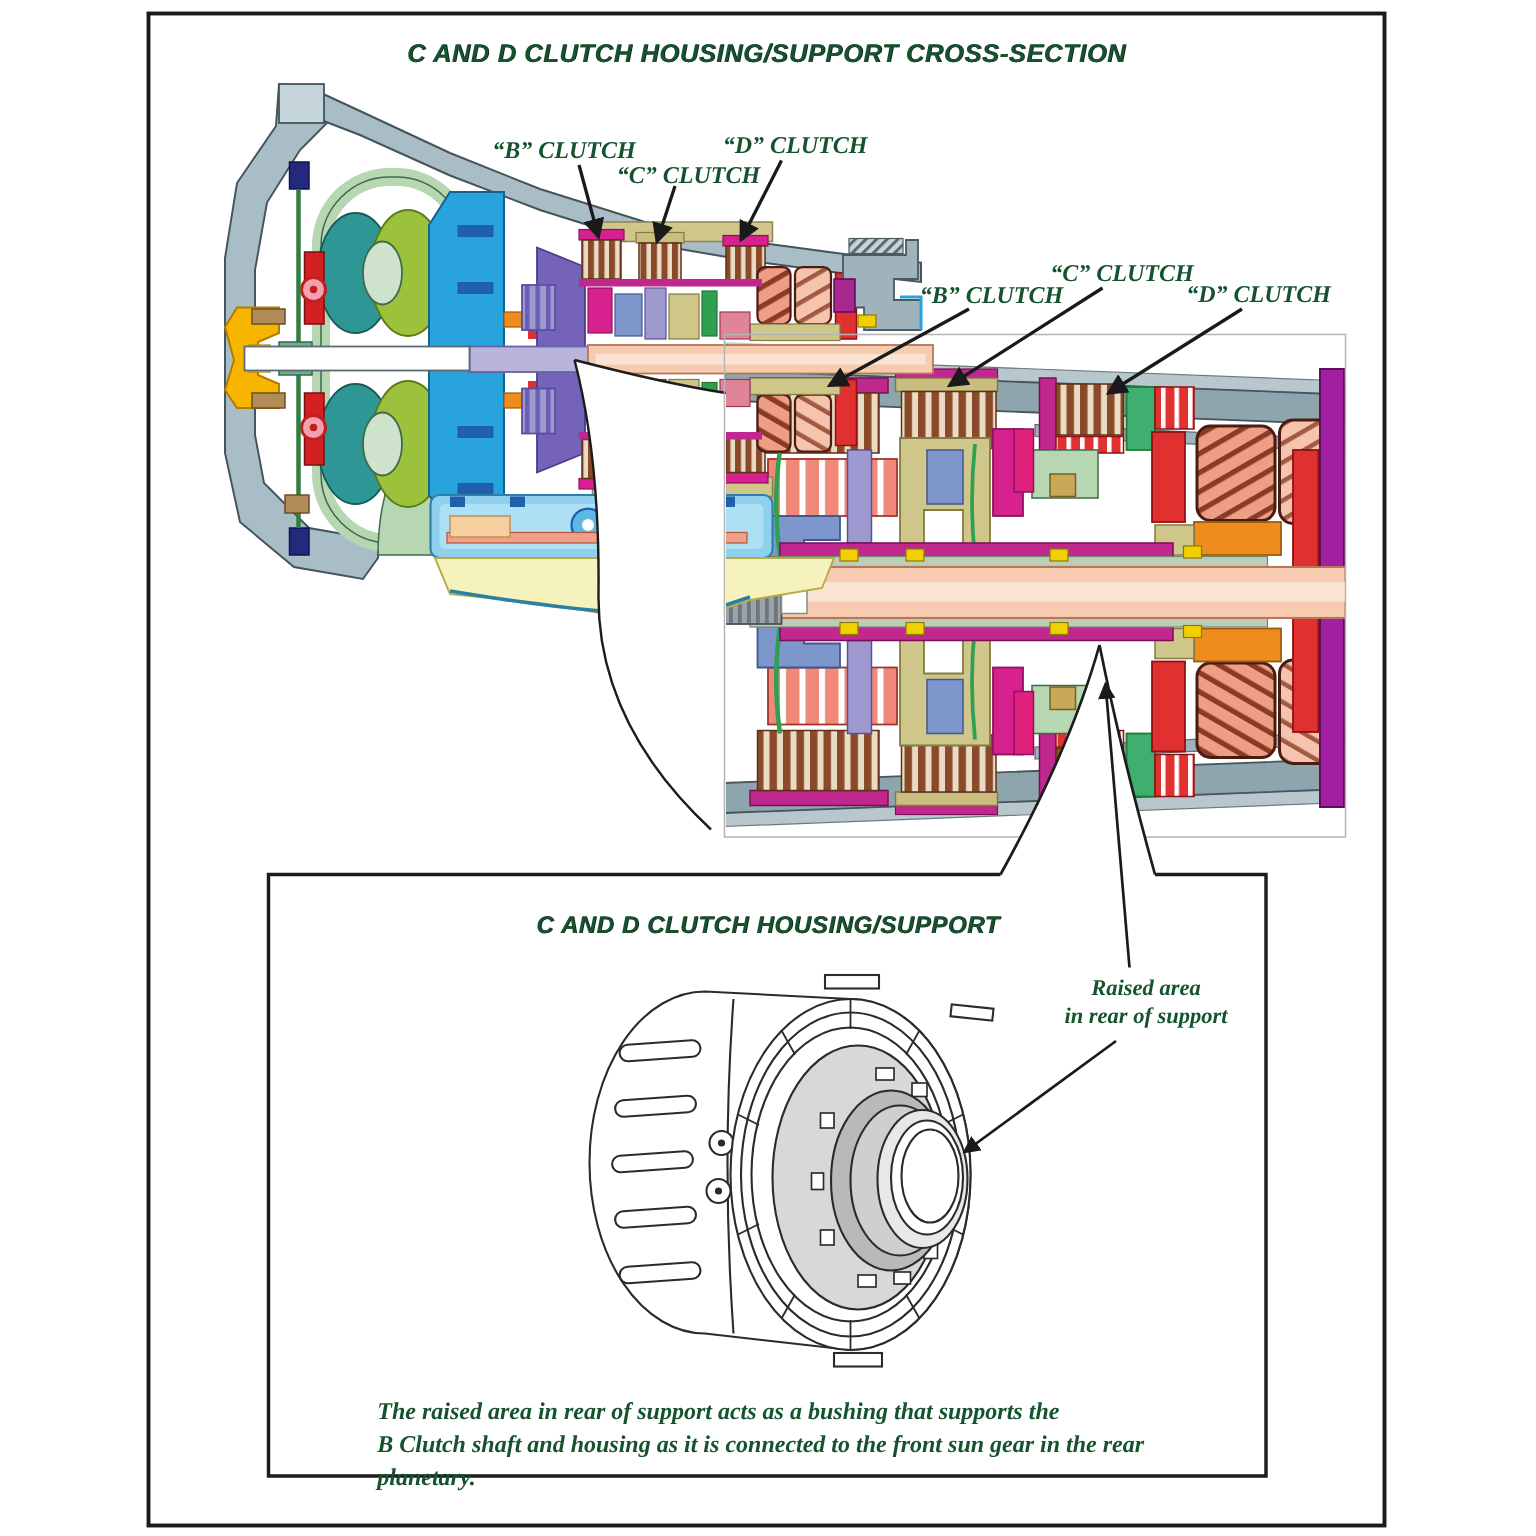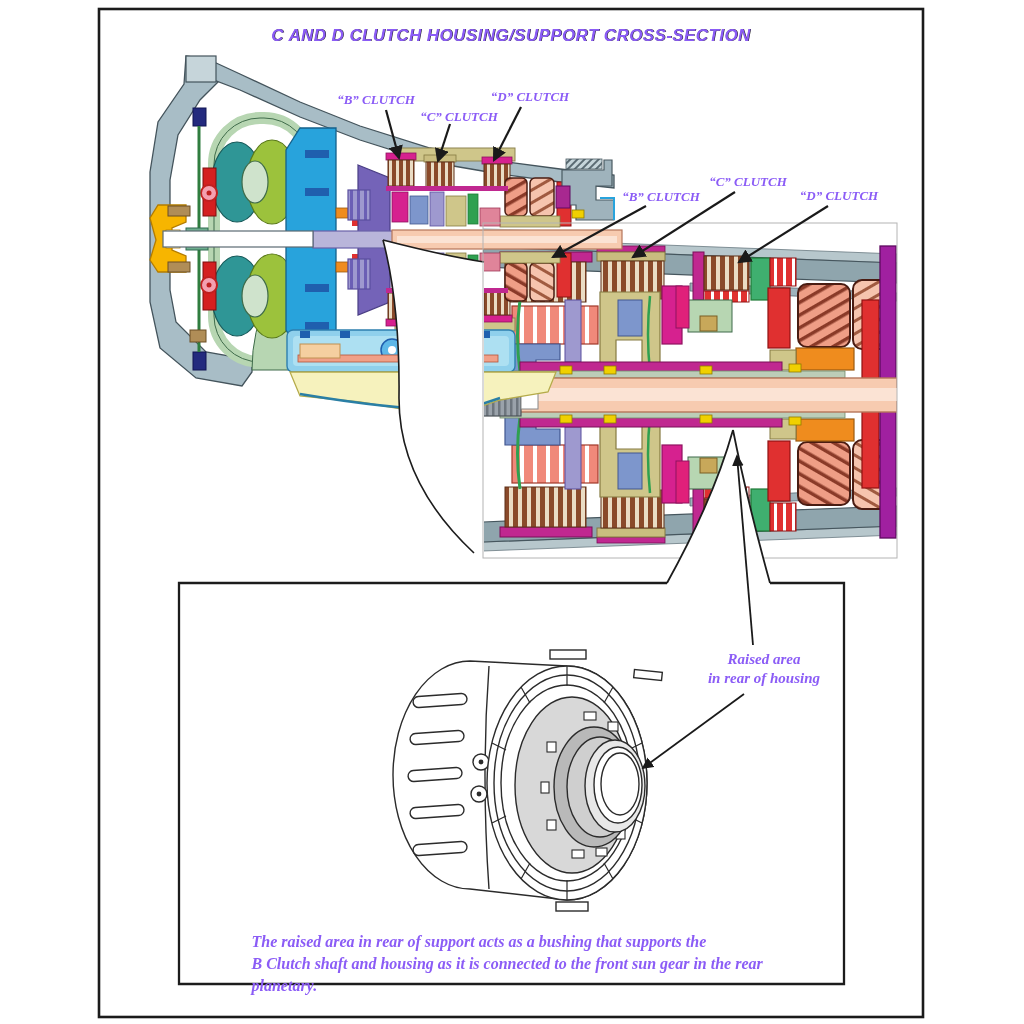--- a/index.html
+++ b/index.html
@@ -1,25 +1,25 @@
 <!DOCTYPE html>
 <html><head>
 <meta charset="utf-8">
 <style>
   html,body{margin:0;padding:0;background:#ffffff;}
   .stage{position:relative;width:1024px;height:1024px;background:#ffffff;overflow:hidden;
          font-family:"Liberation Serif", serif;}
   .stage svg{position:absolute;left:0;top:0;}
-  .txt{position:absolute;transform:translateX(-50%);white-space:nowrap;color:#8b5cf6;}
+  .txt{position:absolute;transform:translateX(-50%);white-space:nowrap;color:#14532d;}
   .brush{font-family:"Liberation Sans", sans-serif;font-weight:bold;font-style:italic;
          letter-spacing:0.4px;text-shadow:0.5px 0 0 #141414;}
   .serifbi{font-family:"Liberation Serif", serif;font-weight:bold;font-style:italic;}
   .main-title{font-size:17px;top:26px;left:511px;}
   .support-title{font-size:16px;top:609px;left:512px;}
-  .clutch{font-size:13px;}
+  .clutch{font-size:16px;}
   .raised{font-size:15px;top:650px;left:764px;text-align:center;line-height:19px;white-space:pre-line;}
   .caption{font-size:16px;top:931px;left:509px;line-height:22px;white-space:pre-line;}
 </style>
 </head>
 <body>
 
 <div class="stage">
 
 <svg width="1024" height="1024" viewBox="0 0 1024 1024">
   <defs>
@@ -299,20 +299,21 @@
 <div class="txt brush main-title">C AND D CLUTCH HOUSING/SUPPORT CROSS-SECTION</div>
 
 <div class="txt serifbi clutch" style="left:376px;top:92px;">“B” CLUTCH</div>
 <div class="txt serifbi clutch" style="left:459px;top:109px;">“C” CLUTCH</div>
 <div class="txt serifbi clutch" style="left:530px;top:89px;">“D” CLUTCH</div>
 
 <div class="txt serifbi clutch" style="left:661px;top:189px;">“B” CLUTCH</div>
 <div class="txt serifbi clutch" style="left:748px;top:174px;">“C” CLUTCH</div>
 <div class="txt serifbi clutch" style="left:839px;top:188px;">“D” CLUTCH</div>
 
+<div class="txt brush support-title">C AND D CLUTCH HOUSING/SUPPORT</div>
 
 <div class="txt serifbi raised">Raised area
-in rear of housing</div>
+in rear of support</div>
 
 <div class="txt serifbi caption">The raised area in rear of support acts as a bushing that supports the
 B Clutch shaft and housing as it is connected to the front sun gear in the rear planetary.</div>
 
 </div>
 
 </body></html>

